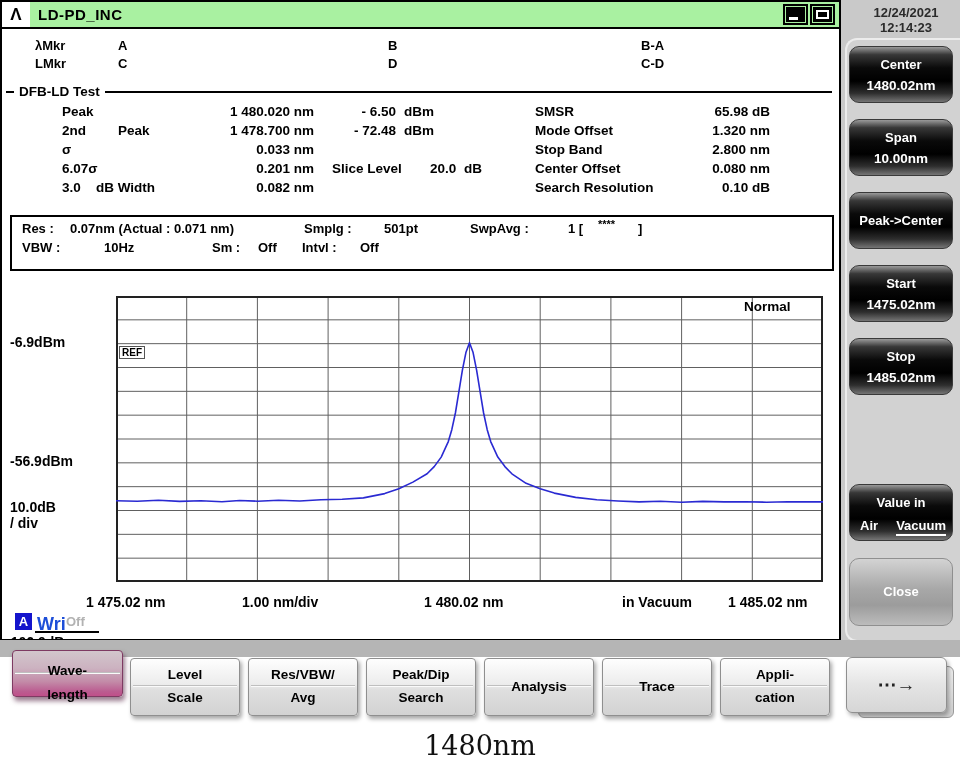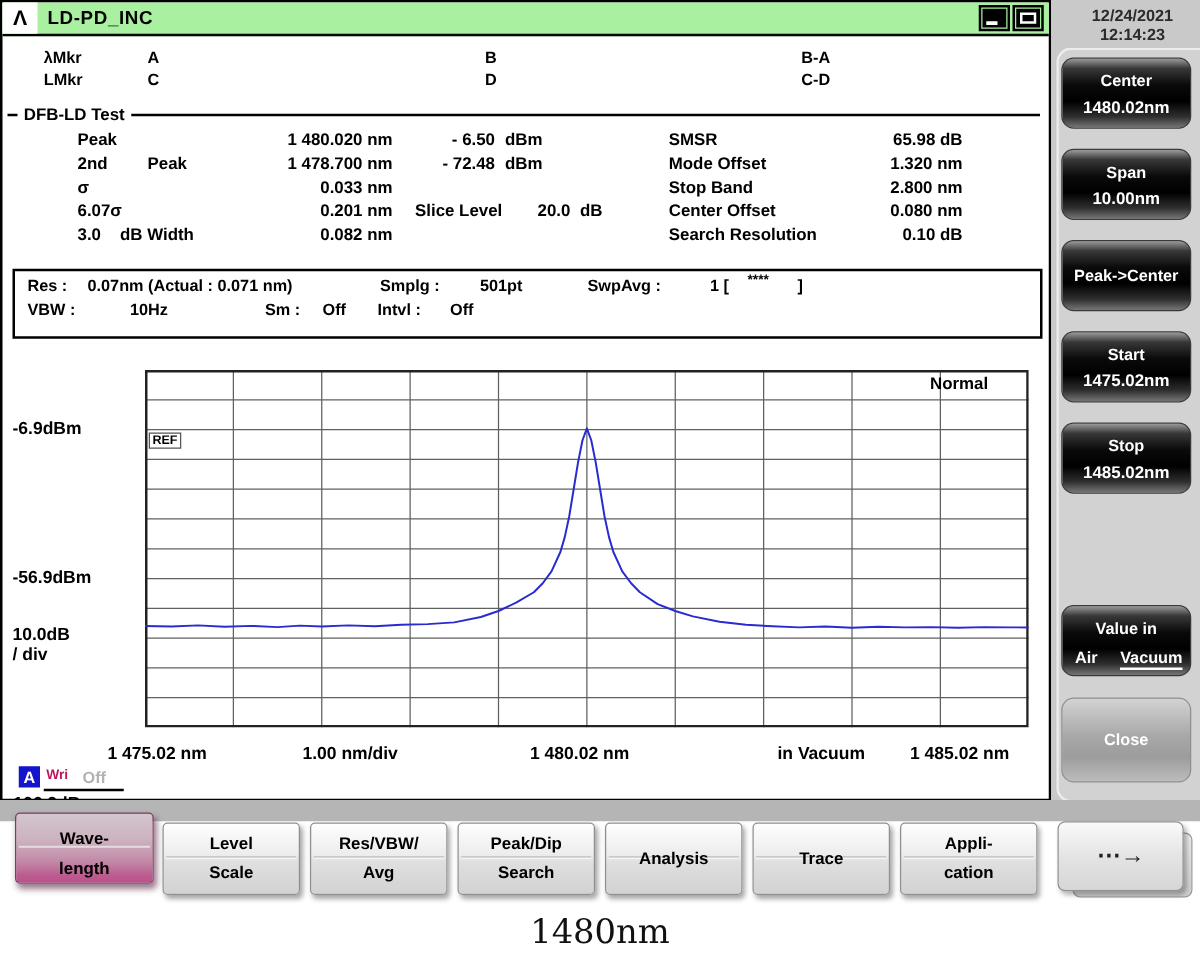--- a/index.html
+++ b/index.html
@@ -35,21 +35,21 @@
   .res-box span { position:absolute; font-size:13px; }
 
   .plot-grid { position:absolute; left:114px; top:294px; width:707px; height:286px; }
   .plot-label { position:absolute; font-size:14px; }
   .ref-tag { position:absolute; left:117px; top:344px; font-size:10px; line-height:11px;
     border:1px solid #555; padding:0 2px; }
   .normal-tag { position:absolute; left:742px; top:297px; font-size:13.5px; }
 
   .trace-a-box { position:absolute; left:13px; top:611px; width:17px; height:17px; background:#1414cc;
     color:#fff; font-size:13px; text-align:center; line-height:17px; }
-  .trace-wri { position:absolute; left:35px; top:612px; color:#be185d; font-size:11px; }
+  .trace-wri { position:absolute; left:35px; top:612px; color:#1d4ed8; font-size:18px; }
   .trace-off { position:absolute; left:64px; top:612px; color:#b2b2b2; font-size:13px; }
   .trace-underline { position:absolute; left:33px; top:629px; width:64px; height:2px; background:#000; }
 
   
   .sidebar { position:absolute; left:841px; top:0; width:130px; height:653px; background:#c9c9c9; }
   .datetime { position:absolute; left:0; right:0; top:5px; text-align:center;
     font-size:13px; font-weight:600; color:#2b2b2b; line-height:15px; }
   .skey-panel { position:absolute; left:4px; top:38px; width:115px; height:604px;
     background:#d2d2d2; border:2px solid #ececec; border-right:none; border-radius:12px 0 0 12px; }
   .skey { position:absolute; left:8px; width:104px; height:57px; border-radius:10px;
@@ -67,21 +67,21 @@
   
   .gray-band { position:absolute; left:0; top:640px; width:960px; height:17px; background:#b5b5b5; }
   .fkey { position:absolute; top:658px; width:110px; height:58px; border:1px solid #8f8f8f; border-radius:4px;
     background:linear-gradient(180deg,#fefefe 0%,#ececec 45%,#dfdfdf 55%,#d2d2d2 100%);
     box-shadow:2px 3px 4px rgba(0,0,0,.35); cursor:pointer; }
   .fkey::before { content:""; position:absolute; left:2px; right:2px; top:46%; height:1px;
     background:#bfbfbf; box-shadow:0 1px 0 #fafafa; }
   .fkey .fl1 { position:absolute; left:0; right:0; top:8px; text-align:center; font-size:13.5px; }
   .fkey .fl2 { position:absolute; left:0; right:0; top:31px; text-align:center; font-size:13.5px; }
   .fkey .fsingle { position:absolute; inset:0; text-align:center; line-height:56px; font-size:13.5px; }
-  .fkey-selected { top:650px; height:57px; width:111px; border:1px solid #7e3a62;
+  .fkey-selected { top:650px; height:47px; width:111px; border:1px solid #7e3a62;
     background:linear-gradient(180deg,#d2c6cc 0%,#ccb2c0 38%,#c38ba8 68%,#bb5c90 90%,#c04f89 100%);
     box-shadow:2px 4px 5px rgba(70,15,50,.55); }
   .more-back { position:absolute; left:858px; top:666px; width:96px; height:52px; border-radius:6px;
     border:1px solid #9a9a9a; background:linear-gradient(180deg,#efefef,#cfcfcf); }
   .more-front { position:absolute; left:846px; top:657px; width:101px; height:56px; border-radius:6px;
     border:1px solid #8f8f8f; background:linear-gradient(180deg,#fafafa 0%,#e4e4e4 50%,#d6d6d6 100%);
     box-shadow:2px 3px 4px rgba(0,0,0,.3); text-align:center; line-height:54px; font-size:19px; color:#222; cursor:pointer; }
 
   .caption { position:absolute; left:0; top:730px; width:960px; text-align:center;
     font-family:"DejaVu Serif",serif; font-weight:normal; font-size:27px; color:#111; }

